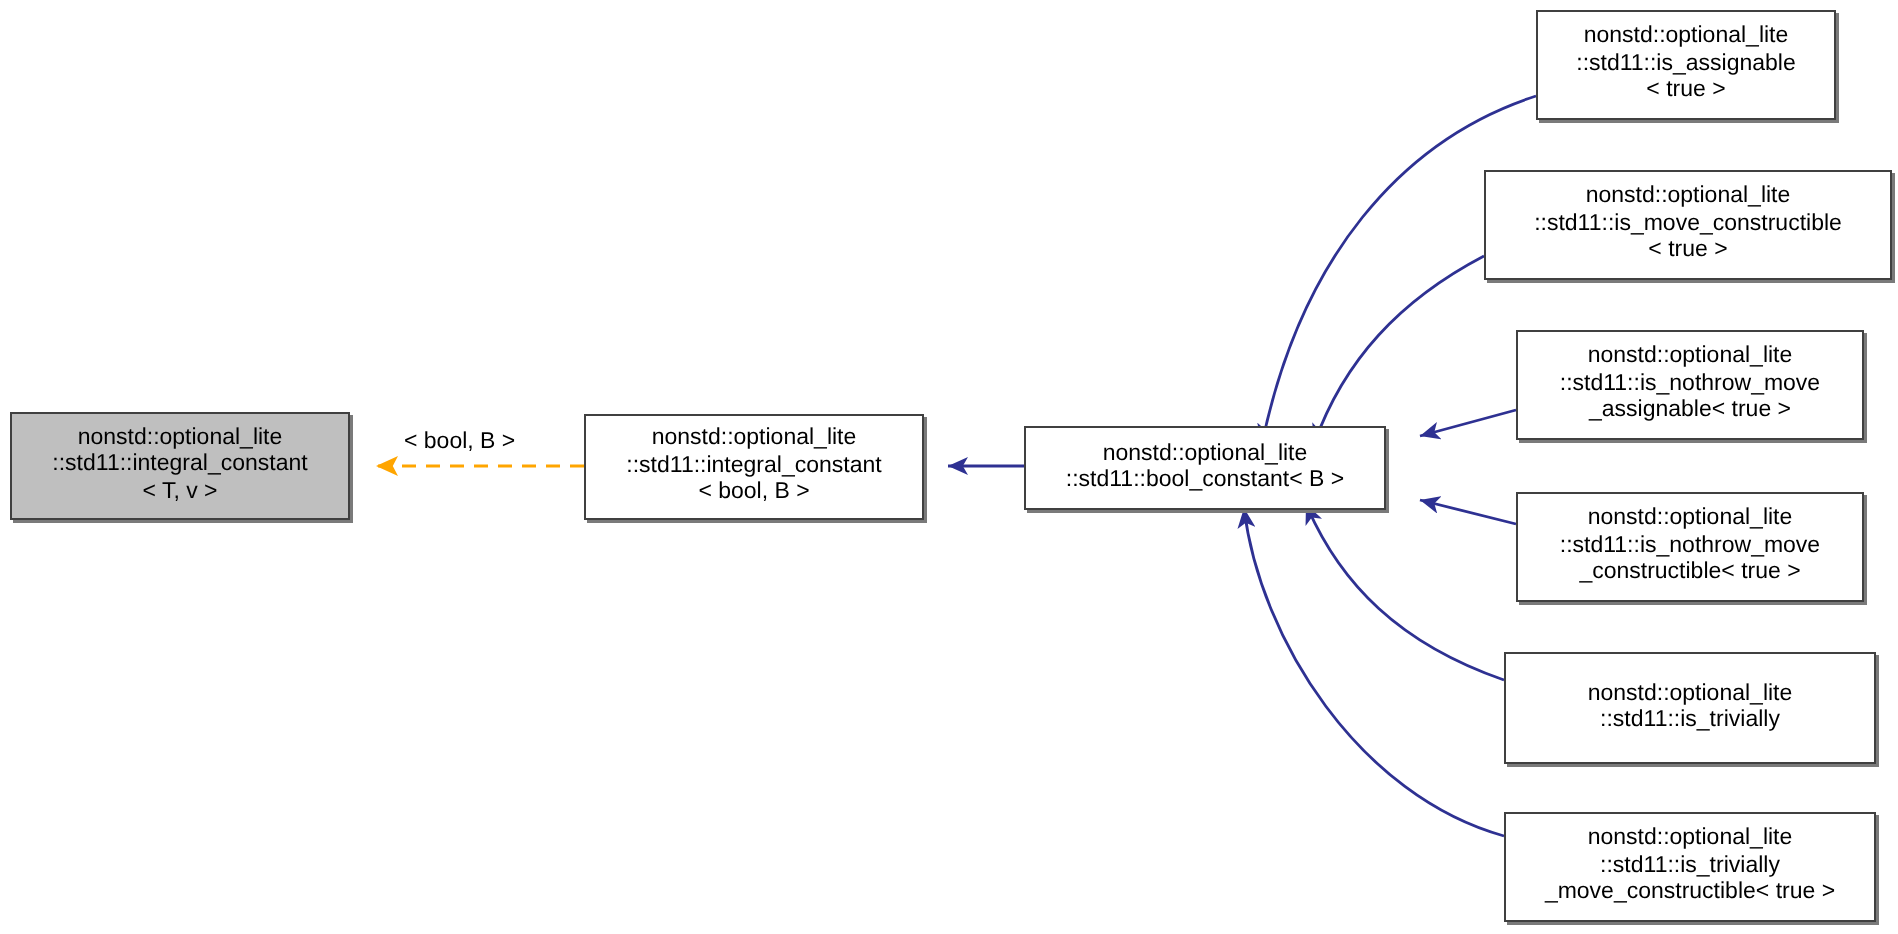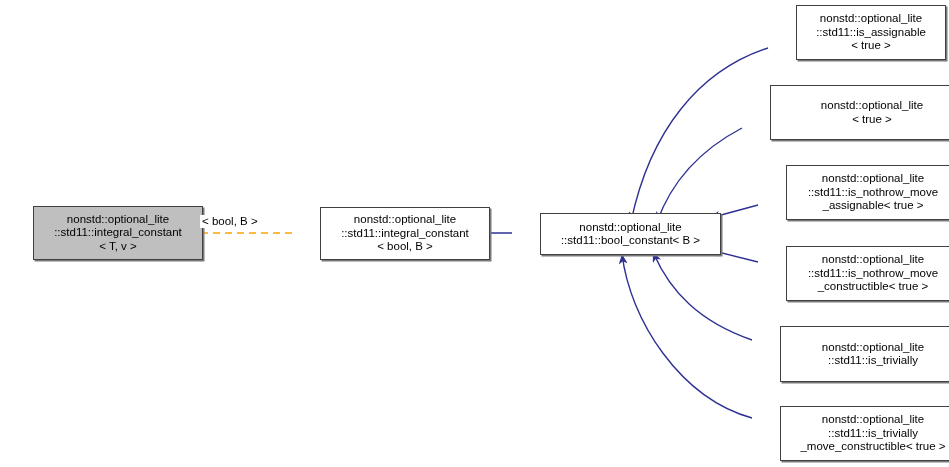--- a/index.html
+++ b/index.html
@@ -30,21 +30,20 @@
     display: flex;
     flex-direction: column;
     align-items: center;
     justify-content: center;
     text-align: center;
     font-size: 11.5px;
     line-height: 13.5px;
     color: #000000;
     z-index: 3;
     box-shadow: 1.5px 1.5px 0 0 #7a7a7a;
-    margin-left: 28px;
   }
   .node.gray {
     background: #bfbfbf;
   }
   .node .line {
     display: block;
     white-space: pre;
   }
   .edge-label {
     position: absolute;
@@ -107,20 +106,21 @@
   </div>
 
   <div class="node" style="left:768px; top:5px; width:150px; height:55px;">
     <span class="line">nonstd::optional_lite</span>
     <span class="line">::std11::is_assignable</span>
     <span class="line">&lt; true &gt;</span>
   </div>
 
   <div class="node" style="left:742px; top:85px; width:204px; height:55px;">
     <span class="line">nonstd::optional_lite</span>
+    <span class="line">::std11::is_move_constructible</span>
     <span class="line">&lt; true &gt;</span>
   </div>
 
   <div class="node" style="left:758px; top:165px; width:174px; height:55px;">
     <span class="line">nonstd::optional_lite</span>
     <span class="line">::std11::is_nothrow_move</span>
     <span class="line">_assignable&lt; true &gt;</span>
   </div>
 
   <div class="node" style="left:758px; top:246px; width:174px; height:55px;">

